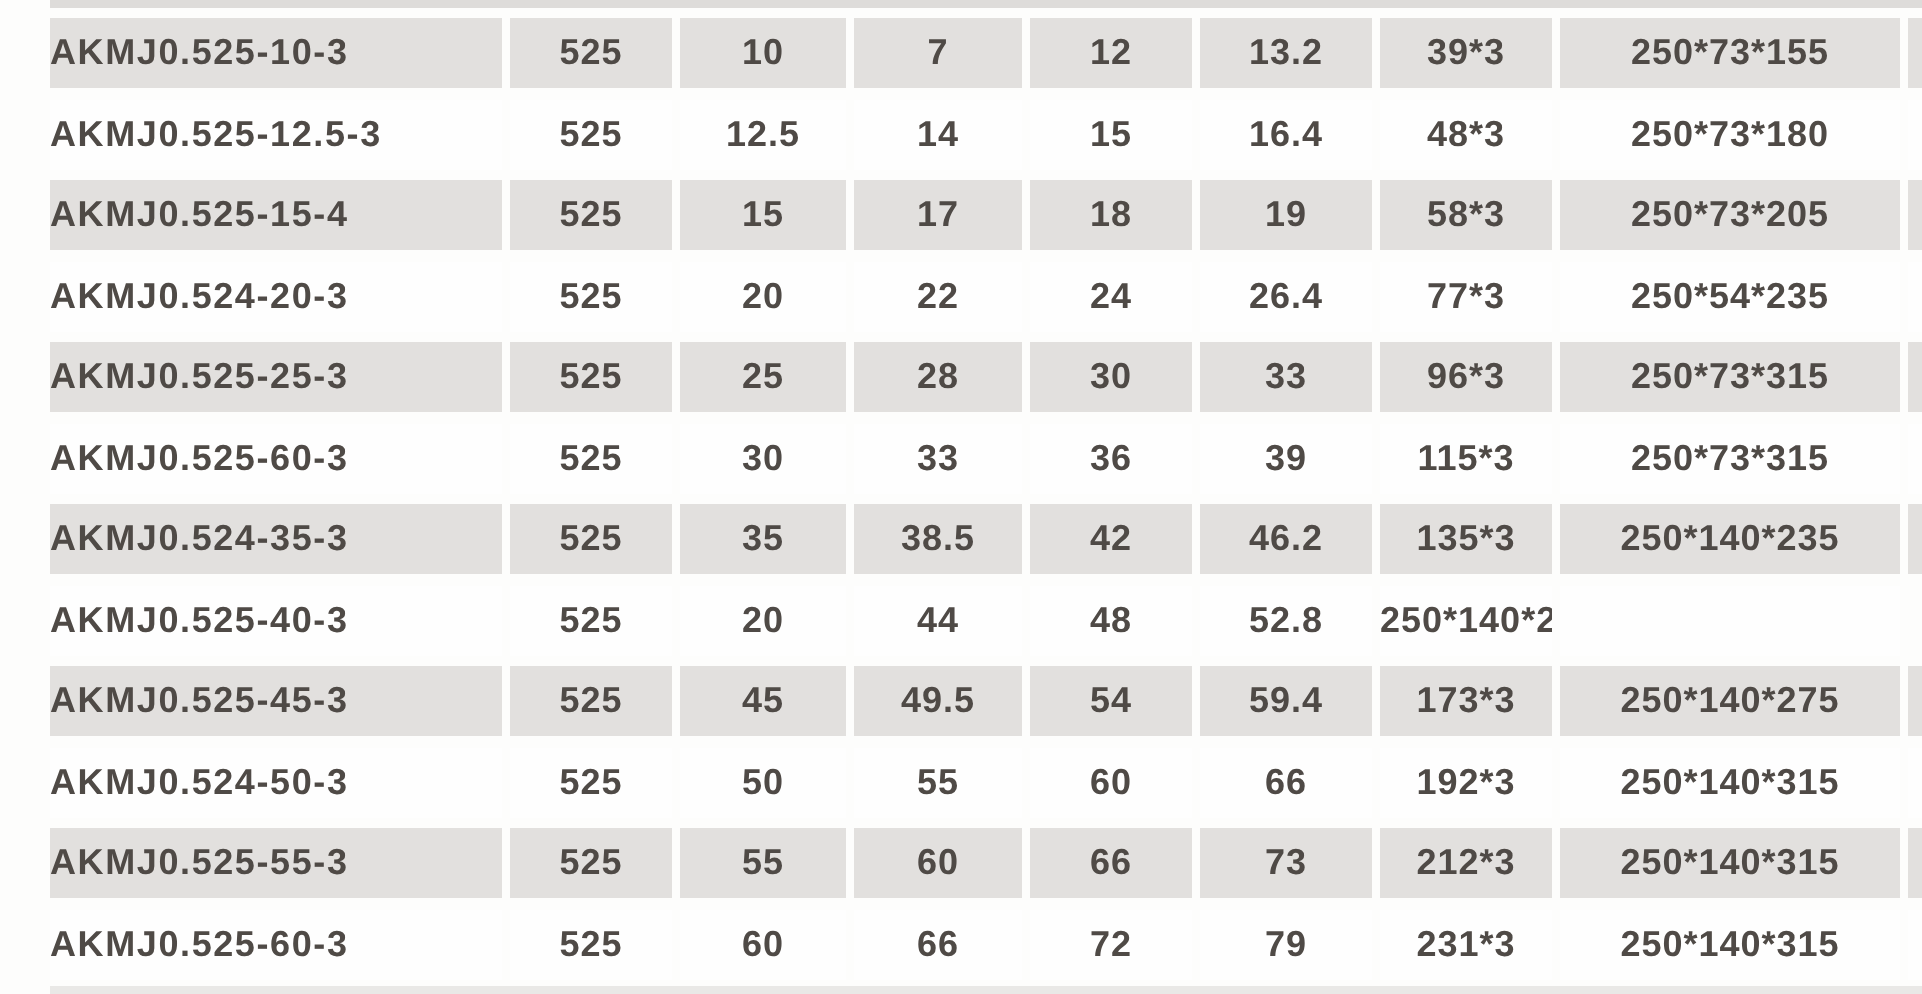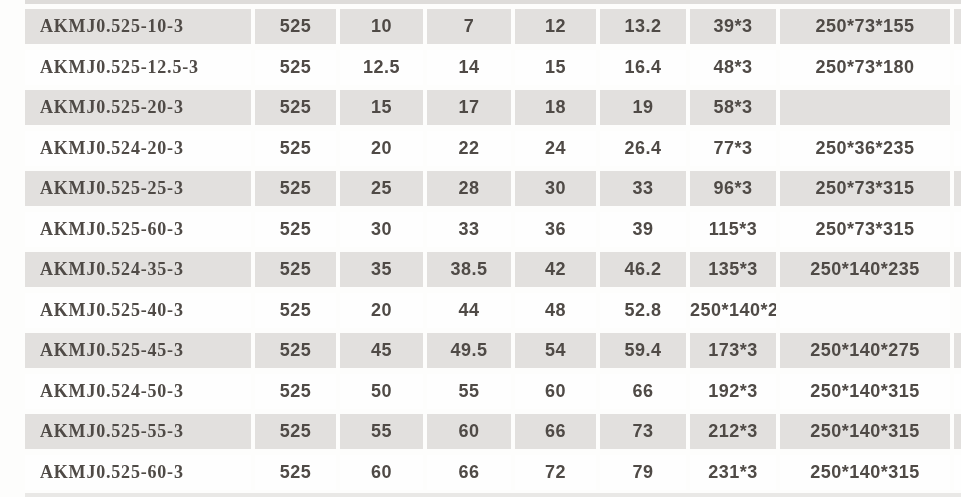--- a/index.html
+++ b/index.html
@@ -39,21 +39,21 @@
   .row.plain .cell{background:var(--row-bg);}
   .cell{
     height:35px;line-height:35px;
     text-align:center;
     font-size:18px;font-weight:bold;
     letter-spacing:.5px;
     color:var(--text);
     white-space:nowrap;overflow:hidden;
   }
   .cell.model{
-    text-align:left;padding-left:15px;letter-spacing:.8px;font-family:Liberation Serif, serif;
+    text-align:left;letter-spacing:.8px;
   }
 </style>
 </head>
 <body>
 
 <div class="top-strip"></div>
 <div class="table">
     <div class="row alt">
       <div class="cell model">AKMJ0.525-10-3</div>
       <div class="cell">525</div>
@@ -70,38 +70,39 @@
       <div class="cell">525</div>
       <div class="cell">12.5</div>
       <div class="cell">14</div>
       <div class="cell">15</div>
       <div class="cell">16.4</div>
       <div class="cell">48*3</div>
       <div class="cell">250*73*180</div>
       <div class="cell sliver"></div>
     </div>
     <div class="row alt">
-      <div class="cell model">AKMJ0.525-20-3</div>
+      <div class="cell model">AKMJ0.525-15-4</div>
       <div class="cell">525</div>
       <div class="cell">15</div>
       <div class="cell">17</div>
       <div class="cell">18</div>
       <div class="cell">19</div>
       <div class="cell">58*3</div>
+      <div class="cell">250*73*205</div>
       <div class="cell sliver"></div>
     </div>
     <div class="row plain">
       <div class="cell model">AKMJ0.524-20-3</div>
       <div class="cell">525</div>
       <div class="cell">20</div>
       <div class="cell">22</div>
       <div class="cell">24</div>
       <div class="cell">26.4</div>
       <div class="cell">77*3</div>
-      <div class="cell">250*36*235</div>
+      <div class="cell">250*54*235</div>
       <div class="cell sliver"></div>
     </div>
     <div class="row alt">
       <div class="cell model">AKMJ0.525-25-3</div>
       <div class="cell">525</div>
       <div class="cell">25</div>
       <div class="cell">28</div>
       <div class="cell">30</div>
       <div class="cell">33</div>
       <div class="cell">96*3</div>

